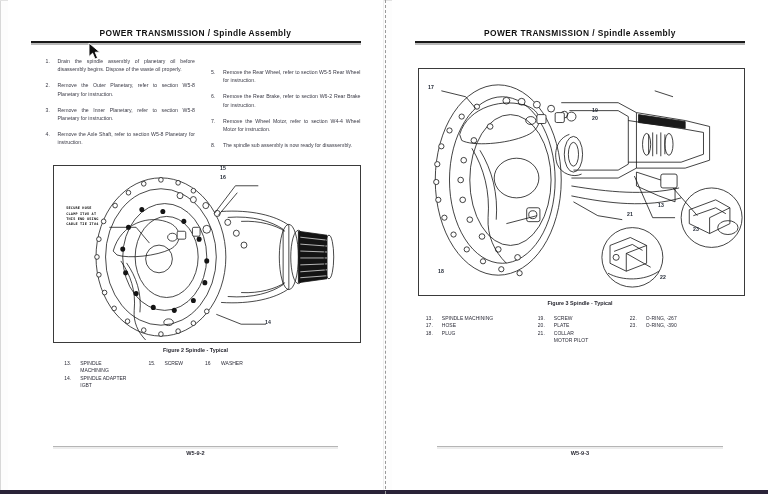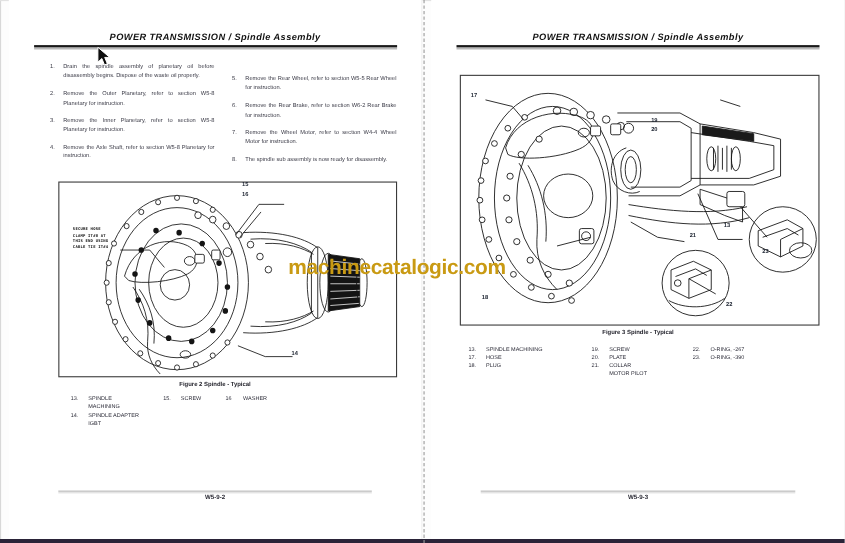--- a/index.html
+++ b/index.html
@@ -41,21 +41,20 @@
     position:absolute; left:0; bottom:0; width:768px; height:4px;
     background:#2a2338;
   }
 
   
   .doc-header {
     position: absolute;
     left: 6%; right: 6%;
     top: 28px;
     text-align: center;
-    font-style: italic;
   }
   .doc-header .title {
     font-size: 8.4px;
     font-weight: bold;
     letter-spacing: .4px;
     color: #111;
     white-space: nowrap;
   }
   .doc-header .rule {
     margin-top: 3px;
@@ -544,21 +543,20 @@
       <div class="footer">
         <div class="rule"></div>
         <div class="pgno">W5-9-3</div>
       </div>
 
     </div>
   </div>
 
   <div id="gutter"></div>
 
-  <div id="watermark">machinecatalogic.com</div>
 
   <svg id="cursor" width="13" height="19" viewBox="0 0 13 19">
     <path d="M1 1 L1 14.5 L4.6 11.2 L7 17 L9.6 16 L7.2 10.2 L11.8 10.2 Z" fill="#0d0d0d" stroke="#ffffff" stroke-width="0.9"></path>
   </svg>
 
   <div id="bottom-band"></div>
 
 </div>
 
 </body></html>

